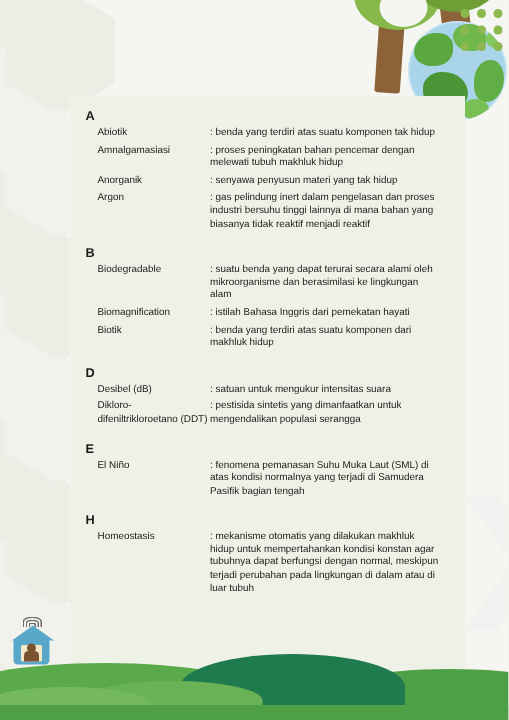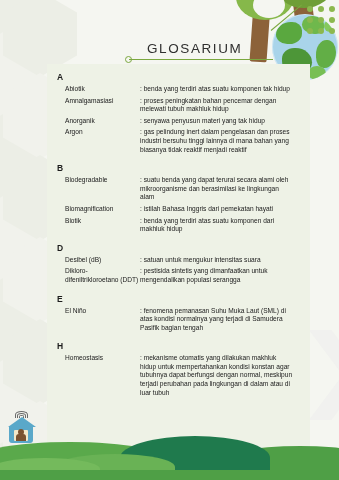--- a/index.html
+++ b/index.html
@@ -185,26 +185,20 @@
       <span></span>
       <span></span>
     <span></span>
       <span></span>
       <span></span>
     <span></span>
       <span></span>
       <span></span>
   </div>
 
-  <div class="title-wrap">
-    <div class="title-dot"></div>
-    <div class="title-rule"></div>
-    <div class="title-rule-diag"></div>
-    <div class="title-txt">GLOSARIUM</div>
-  </div>
 
   <div class="panel">
     <div class="panel-inner" id="glossary-root">
         <div class="letter">A</div>
         <div class="entries">
           <div class="entry">
             <div class="term">Abiotik</div>
             <div class="def">: benda yang terdiri atas suatu komponen tak hidup</div>
           </div>
           <div class="entry">

